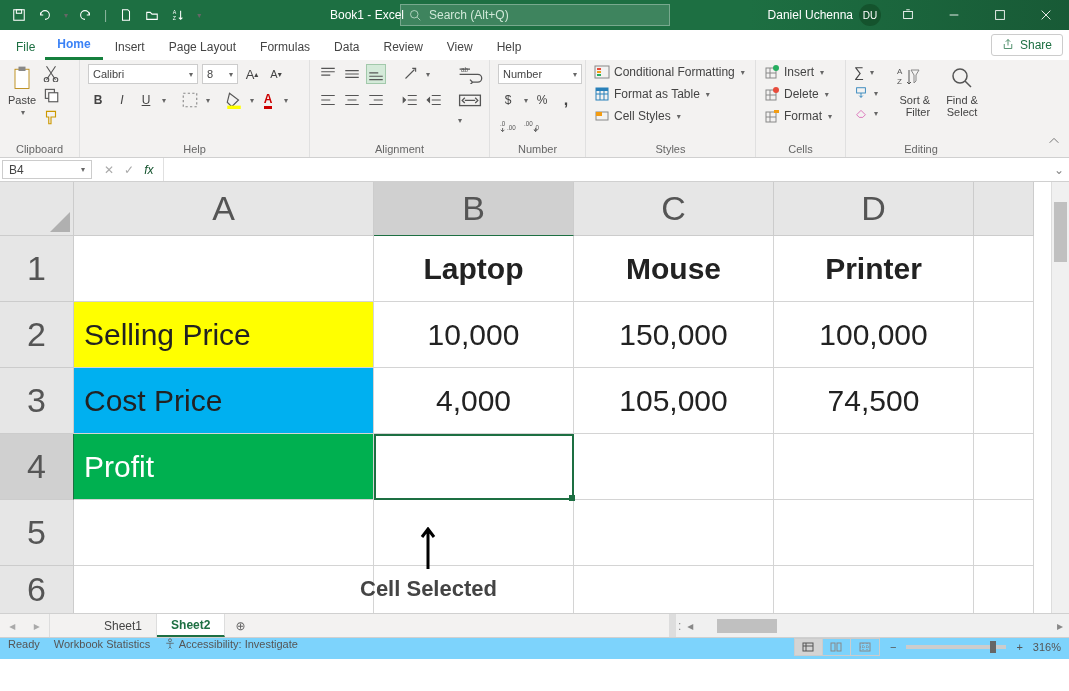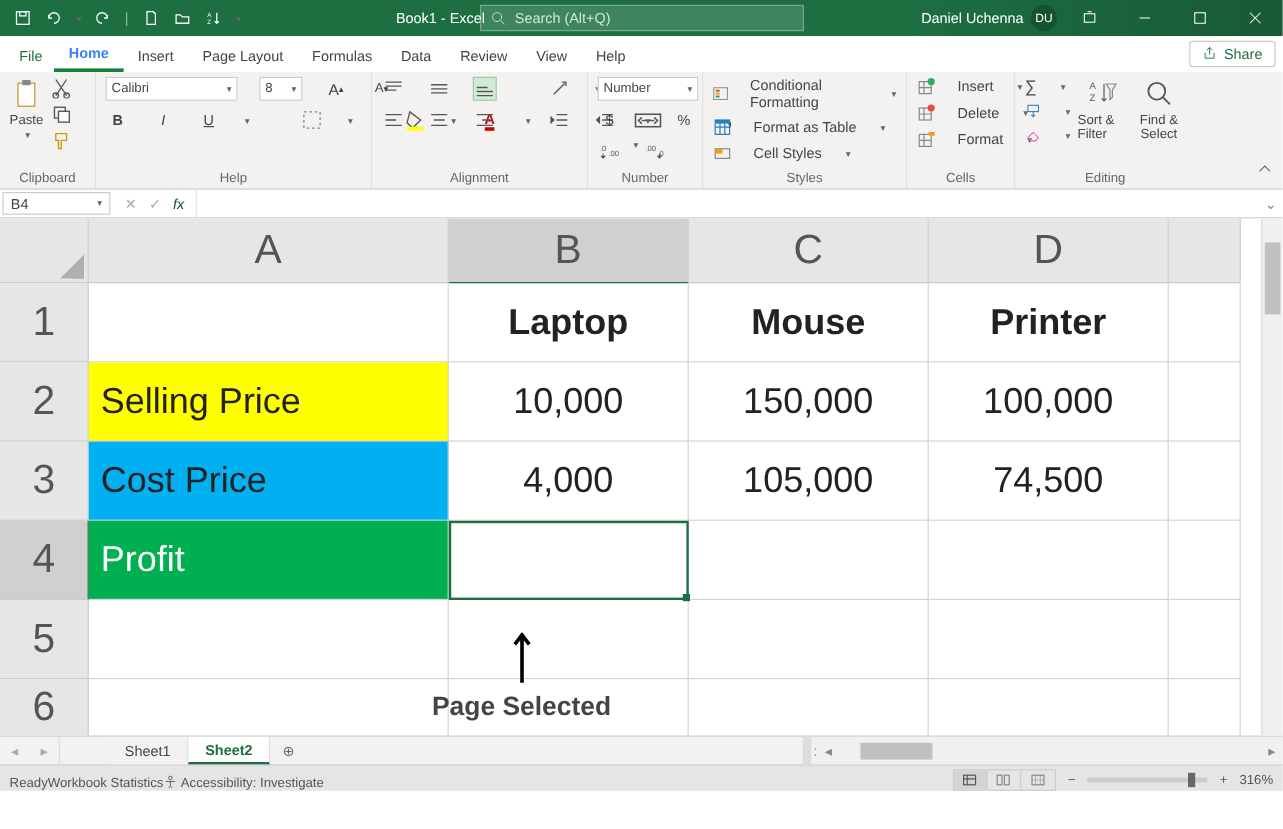--- a/index.html
+++ b/index.html
@@ -26,21 +26,21 @@
 .share-btn { margin-left: auto; border: 1px solid #ccc; border-radius: 3px; padding: 3px 10px; display: flex; align-items: flex-start; gap: 6px; color: #1d6f42; margin-bottom: 4px; }
 
 
 .ribbon { height: 98px; background: #f3f2f1; border-bottom: 1px solid #d0d0d0; display: flex; position: relative; }
 .group { border-right: 1px solid #e0e0e0; padding: 4px 8px 2px; display: flex; flex-direction: column; justify-content: space-between; }
 .group-label { text-align: center; font-size: 11px; color: #666; padding-top: 2px; position: relative; }
 .group-body { flex: 1; display: flex; align-items: flex-start; gap: 6px; }
 .big-btn { display: flex; flex-direction: column; align-items: center; gap: 2px; font-size: 11px; }
 .big-btn svg { width: 28px; height: 28px; }
 .col { display: flex; flex-direction: column; gap: 4px; }
-.row { display: flex; align-items: center; gap: 18px; }
+.row { display: flex; align-items: center; gap: 4px; }
 .ico { width: 18px; height: 18px; display: flex; align-items: center; justify-content: center; }
 .combo { border: 1px solid #ccc; background: #fff; height: 20px; font-size: 11px; padding: 0 4px; display: flex; align-items: center; justify-content: space-between; gap: 4px; }
 .fontname { width: 110px; }
 .fontsize { width: 36px; }
 .small-btn { width: 20px; height: 20px; display: flex; align-items: center; justify-content: center; border: 1px solid transparent; }
 .small-btn.sel { background: #d4ead9; border: 1px solid #a2c9ab; }
 .dd-arrow { font-size: 8px; color: #666; padding-left: 2px; }
 
 
 .fbar { height: 24px; border-bottom: 1px solid #d0d0d0; display: flex; align-items: stretch; background: #fff; }
@@ -86,21 +86,21 @@
 .sheetbar { height: 24px; border-top: 1px solid #d0d0d0; display: flex; align-items: stretch; background: #f3f2f1; font-size: 12px; }
 .sheet-nav { width: 50px; display: flex; align-items: center; justify-content: space-around; border-right: 1px solid #ddd; color: #aaa; }
 .sheet-tab { padding: 4px 14px; border-right: 1px solid #ddd; background: #f3f2f1; display: flex; align-items: center; }
 .sheet-tab.active { background: #fff; border-bottom: 2px solid #1d6f42; color: #1d6f42; font-weight: 600; }
 .sheet-add { width: 30px; display: flex; align-items: center; justify-content: center; color: #666; }
 .hscroll { margin-left: auto; width: 400px; display: flex; align-items: center; background: #f0f0f0; border-left: 1px solid #ddd; position: relative; }
 .hscroll-sep { position: absolute; left: 0; width: 6px; height: 100%; background: #ddd; }
 .hscroll-thumb { margin-left: 24px; width: 60px; height: 14px; background: #c0c0c0; }
 
 
-.statusbar { height: 22px; background: #e5e5e5; border-top: 1px solid #d0d0d0; display: flex; align-items: flex-end; font-size: 11px; color: #555; padding: 0 8px; }
+.statusbar { height: 22px; background: #7dd3fc; border-top: 1px solid #d0d0d0; display: flex; align-items: flex-start; font-size: 11px; color: #555; padding: 0 8px; gap: 14px; }
 .status-right { margin-left: auto; display: flex; align-items: center; gap: 10px; }
 .view-btns { display: flex; border: 1px solid #ccc; }
 .view-btn { width: 28px; height: 16px; border-right: 1px solid #ccc; display: flex; align-items: center; justify-content: center; }
 .view-btn:last-child { border-right: none; }
 .view-btn.active { background: #d4d4d4; }
 .zoom-slider { width: 100px; height: 4px; background: #ccc; position: relative; }
 .zoom-slider::after { content: ""; position: absolute; right: 10px; top: -4px; width: 6px; height: 12px; background: #666; }
 
 .collapse-ribbon { position: absolute; right: 8px; bottom: 6px; }
 </style>
@@ -476,21 +476,21 @@
             <span class="dd-arrow">▾</span>
           </span>
       </div>
       <div class="big-btn">
         <svg viewBox="0 0 28 28">
             <text x="4" y="10" font-size="8" fill="#555">A</text>
             <text x="4" y="20" font-size="8" fill="#555">Z</text>
             <path d="M16 6v14M14 18l2 2l2-2" stroke="#555" fill="none"></path>
             <path d="M18 6h8l-3 5v6l-2 2v-8z" fill="none" stroke="#888"></path>
           </svg>
-        <span style="text-align:left;line-height:1.1">Sort &amp; Filter</span>
+        <span style="text-align:right;line-height:1.1">Sort &amp; Filter</span>
       </div>
       <div class="big-btn">
         <svg viewBox="0 0 28 28">
             <circle cx="12" cy="12" r="7" fill="none" stroke="#555" stroke-width="1.5"></circle>
             <path d="M17 17l6 6" stroke="#555" stroke-width="1.5"></path>
           </svg>
         <span style="text-align:center;line-height:1.1">Find &amp; Select</span>
       </div>
     </div>
     <div class="group-label">Editing</div>
@@ -578,21 +578,21 @@
       <div class="vscroll-thumb"></div>
     </div>
 </div>
 
 <div class="anno">
   <span class="anno-arrow">
     <svg width="20" height="44" viewBox="0 0 20 44">
         <path d="M10 2 L10 42 M4 10 L10 2 L16 10" stroke="#000" stroke-width="3" fill="none"></path>
       </svg>
   </span>
-  <span class="anno-label">Page Selected</span>
+  <span class="anno-label">Cell Selected</span>
 </div>
 
 <div class="sheetbar">
   <div class="sheet-nav">
       <span>◂</span>
       <span>▸</span>
     </div>
   <div style="width:40px"></div>
   <div class="sheet-tab">Sheet1</div>
   <div class="sheet-tab active">Sheet2</div>

